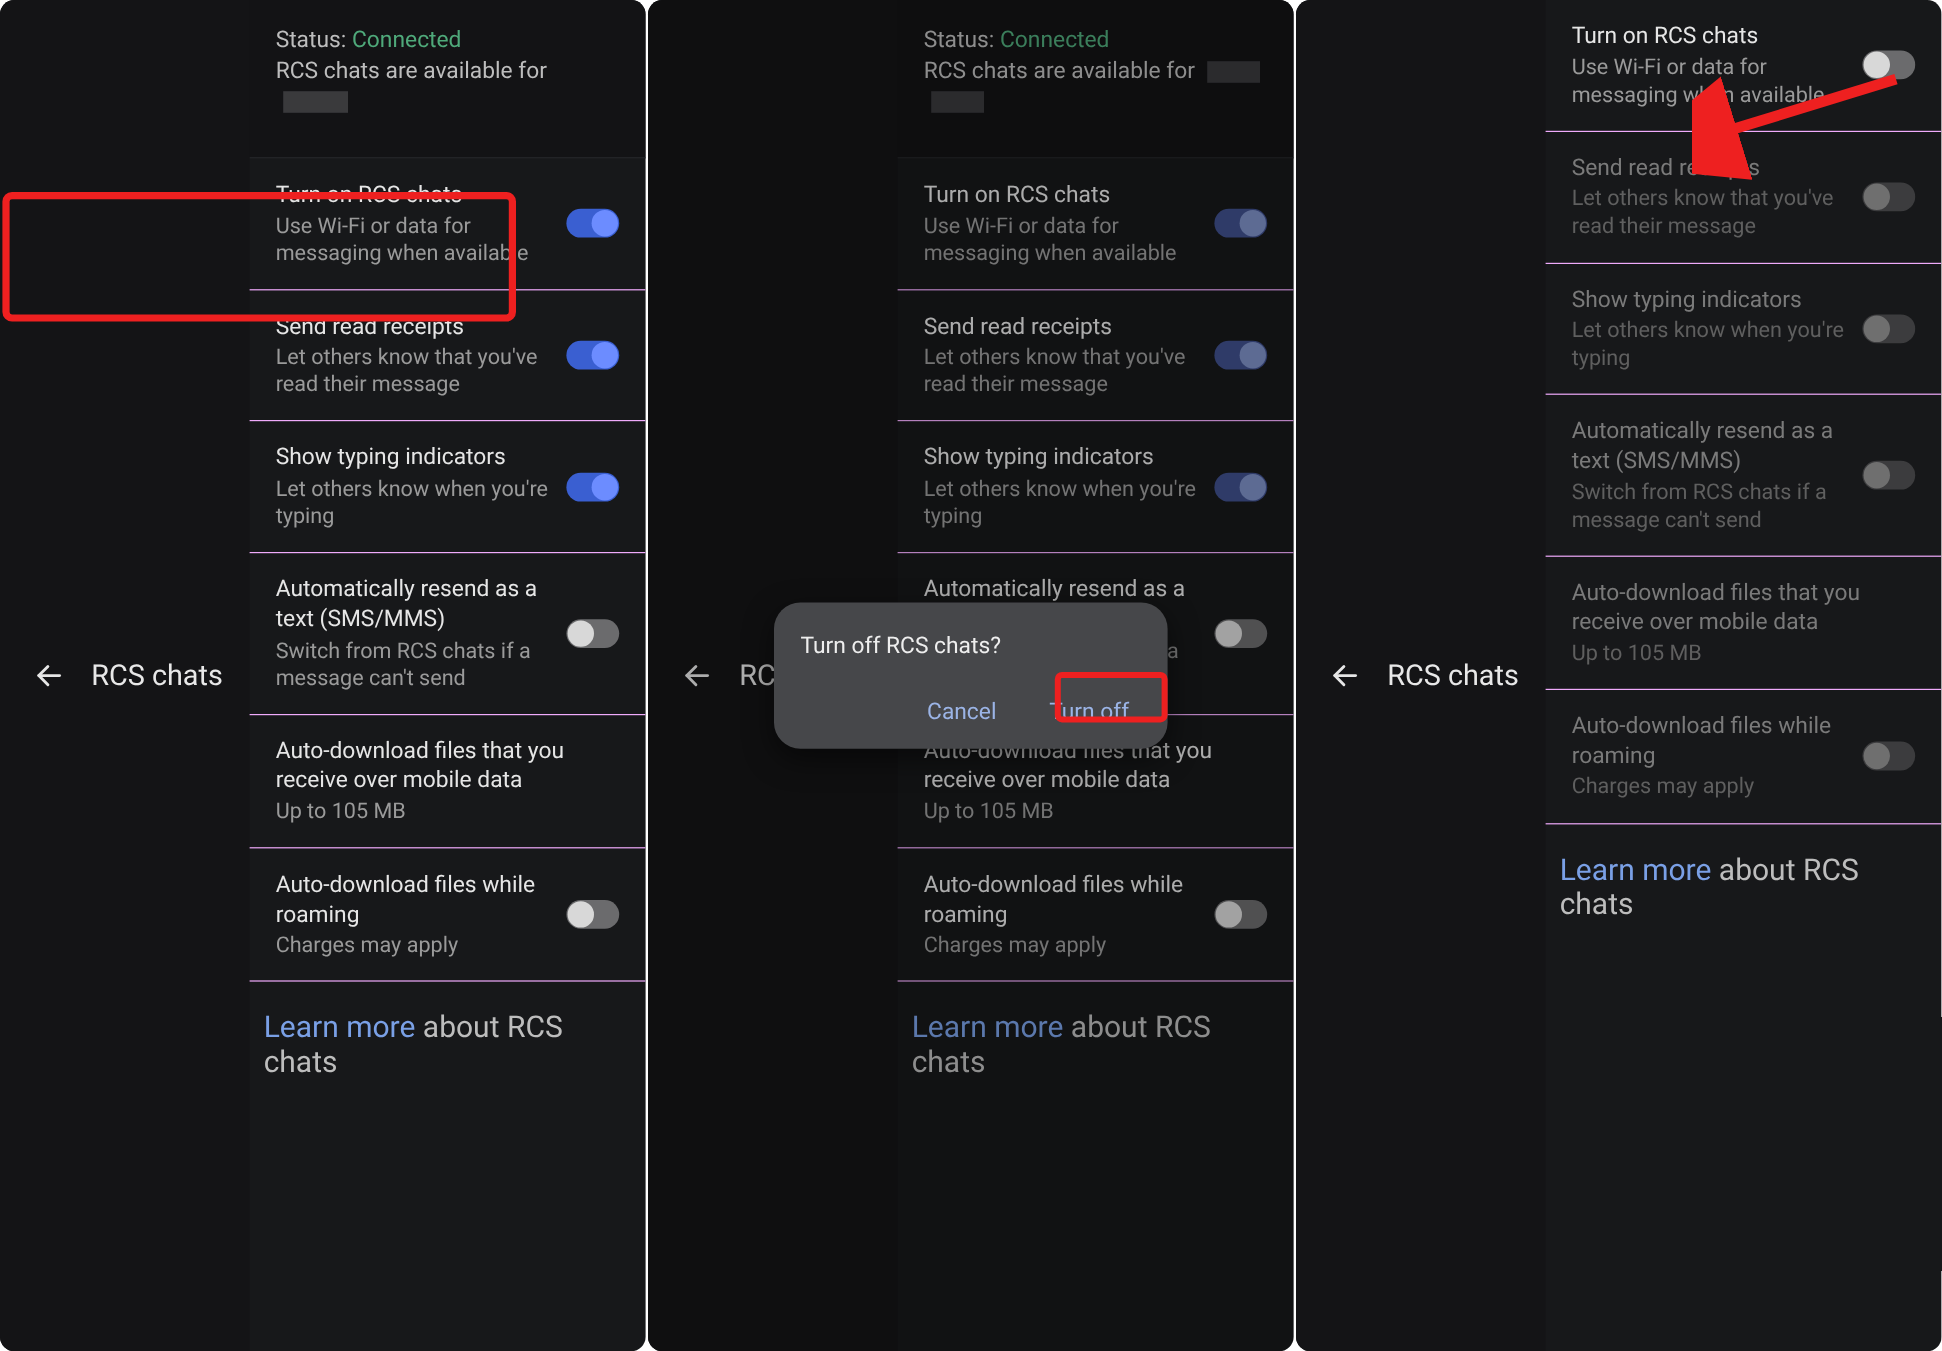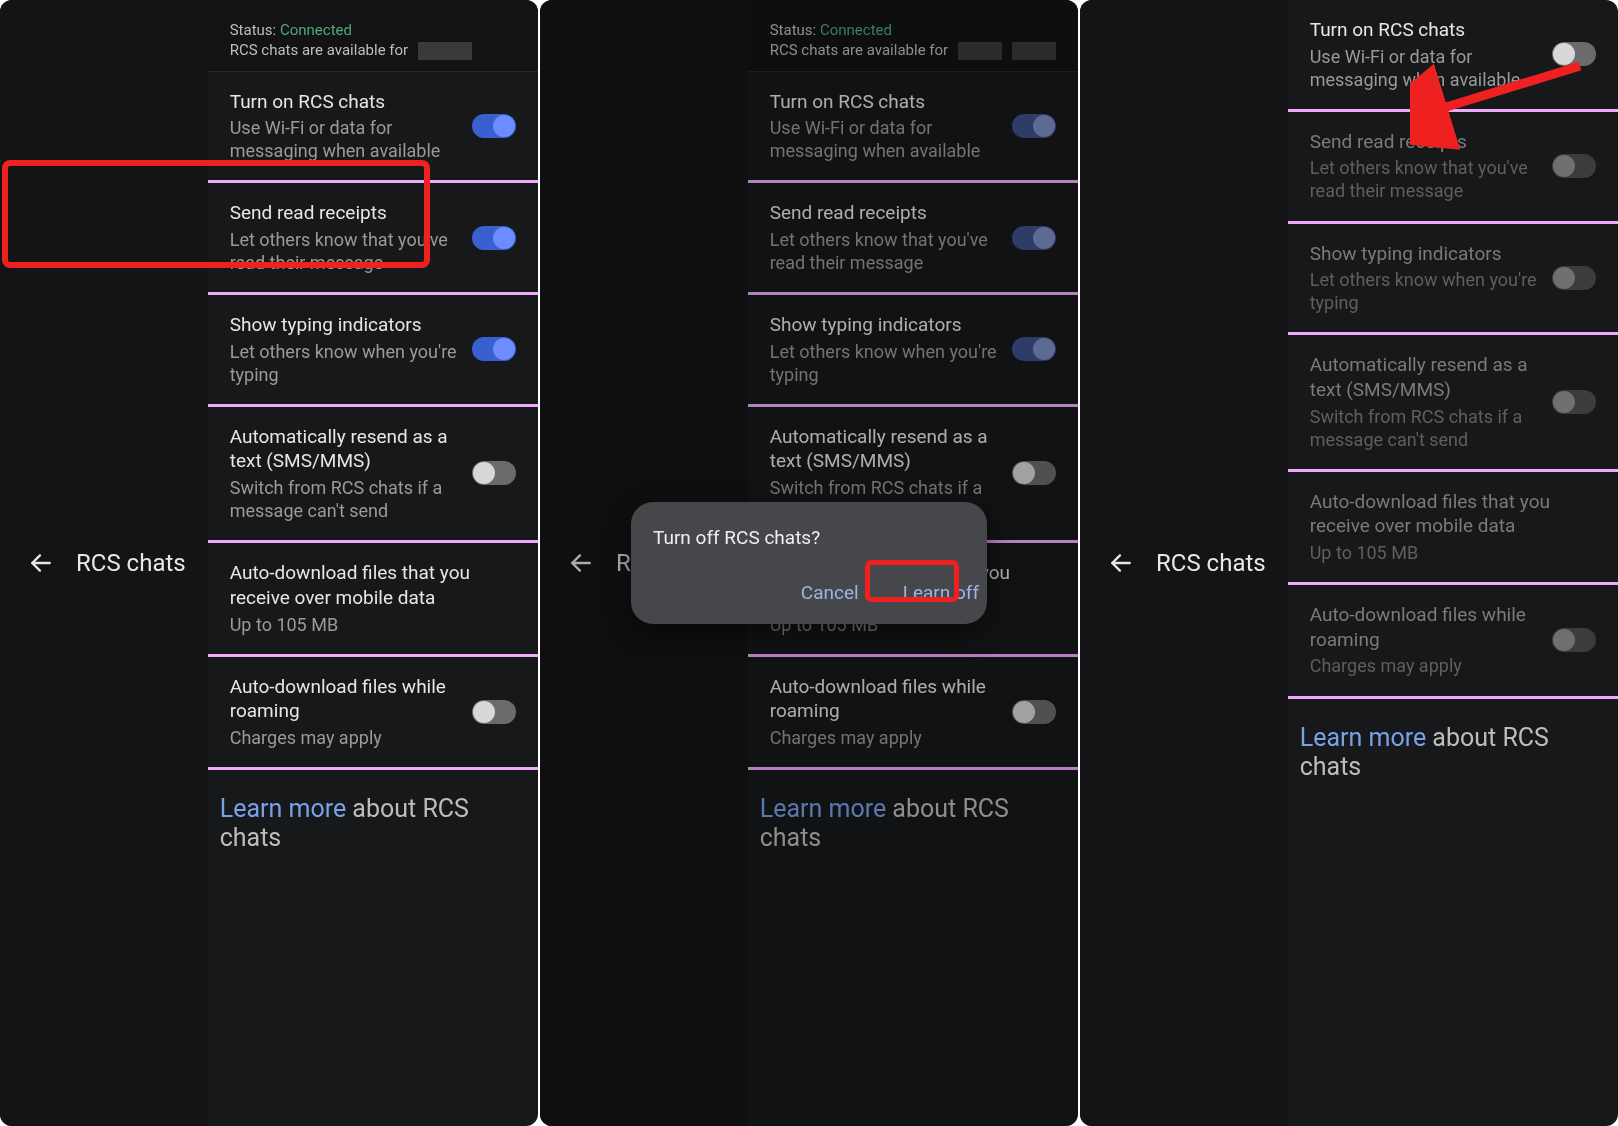--- a/index.html
+++ b/index.html
@@ -30,42 +30,42 @@
     background: #141416;
   }
   .back-icon svg { display: block; }
   .title {
     font-size: 24px;
     font-weight: 400;
     color: #e8e8e8;
   }
   .content { flex: 1; }
   .status-block {
-    padding: 20px 22px 10px 22px;
+    padding: 20px 22px 34px 22px;
     border-bottom: 1px solid #27282b;
-    font-size: 15px;
+    font-size: 19px;
     line-height: 1.35;
     background: #131315;
   }
   .status-line { color: #bdbdbd; }
   .status-connected { color: #4fa97a; }
   .redact {
     display: inline-block;
     width: 44px;
     height: 18px;
     background: #3a3a3c;
     vertical-align: middle;
     margin-left: 6px;
   }
   .redact.big { width: 54px; }
   .row {
     display: flex;
     align-items: center;
     padding: 18px 22px;
-    border-bottom: 3px solid #f0abfc;
+    border-bottom: 1px solid #f0abfc;
     gap: 14px;
   }
   .row .labels { flex: 1; }
   .row .primary {
     font-size: 19px;
     color: #e6e6e6;
     line-height: 1.3;
   }
   .row .secondary {
     font-size: 18px;
@@ -118,24 +118,24 @@
   
   .overlay {
     position: absolute;
     inset: 0;
     background: rgba(0,0,0,0.25);
     display: flex;
     align-items: center;
     justify-content: center;
   }
   .dialog {
-    width: 356px;
+    width: 328px;
     background: #46474a;
     border-radius: 22px;
-    padding: 24px 4px 18px 22px;
+    padding: 24px 28px 18px 22px;
     box-shadow: 0 8px 24px rgba(0,0,0,0.5);
   }
   .dialog-title {
     font-size: 19px;
     color: #eeeeee;
   }
   .dialog-actions {
     margin-top: 30px;
     display: flex;
     justify-content: flex-end;
@@ -334,21 +334,21 @@
     <div class="learn-row">
       <span class="learn-link">Learn more</span><span> about RCS chats</span>
     </div>
   </div>
 
   <div class="overlay">
     <div class="dialog" style="position:relative;">
       <div class="dialog-title">Turn off RCS chats?</div>
       <div class="dialog-actions">
         <span class="dlg-btn">Cancel</span>
-        <span class="dlg-btn">Learn off</span>
+        <span class="dlg-btn">Turn off</span>
       </div>
       <div class="dlg-highlight" style="left:234px; top:58px; width:94px; height:42px;"></div>
     </div>
   </div>
 </div>
 
 <div class="panel">
   <div class="topbar">
     <span class="back-icon">
       <svg width="26" height="26" viewBox="0 0 24 24" fill="none" stroke="#e6e6e6" stroke-width="2.2" stroke-linecap="round" stroke-linejoin="round">

